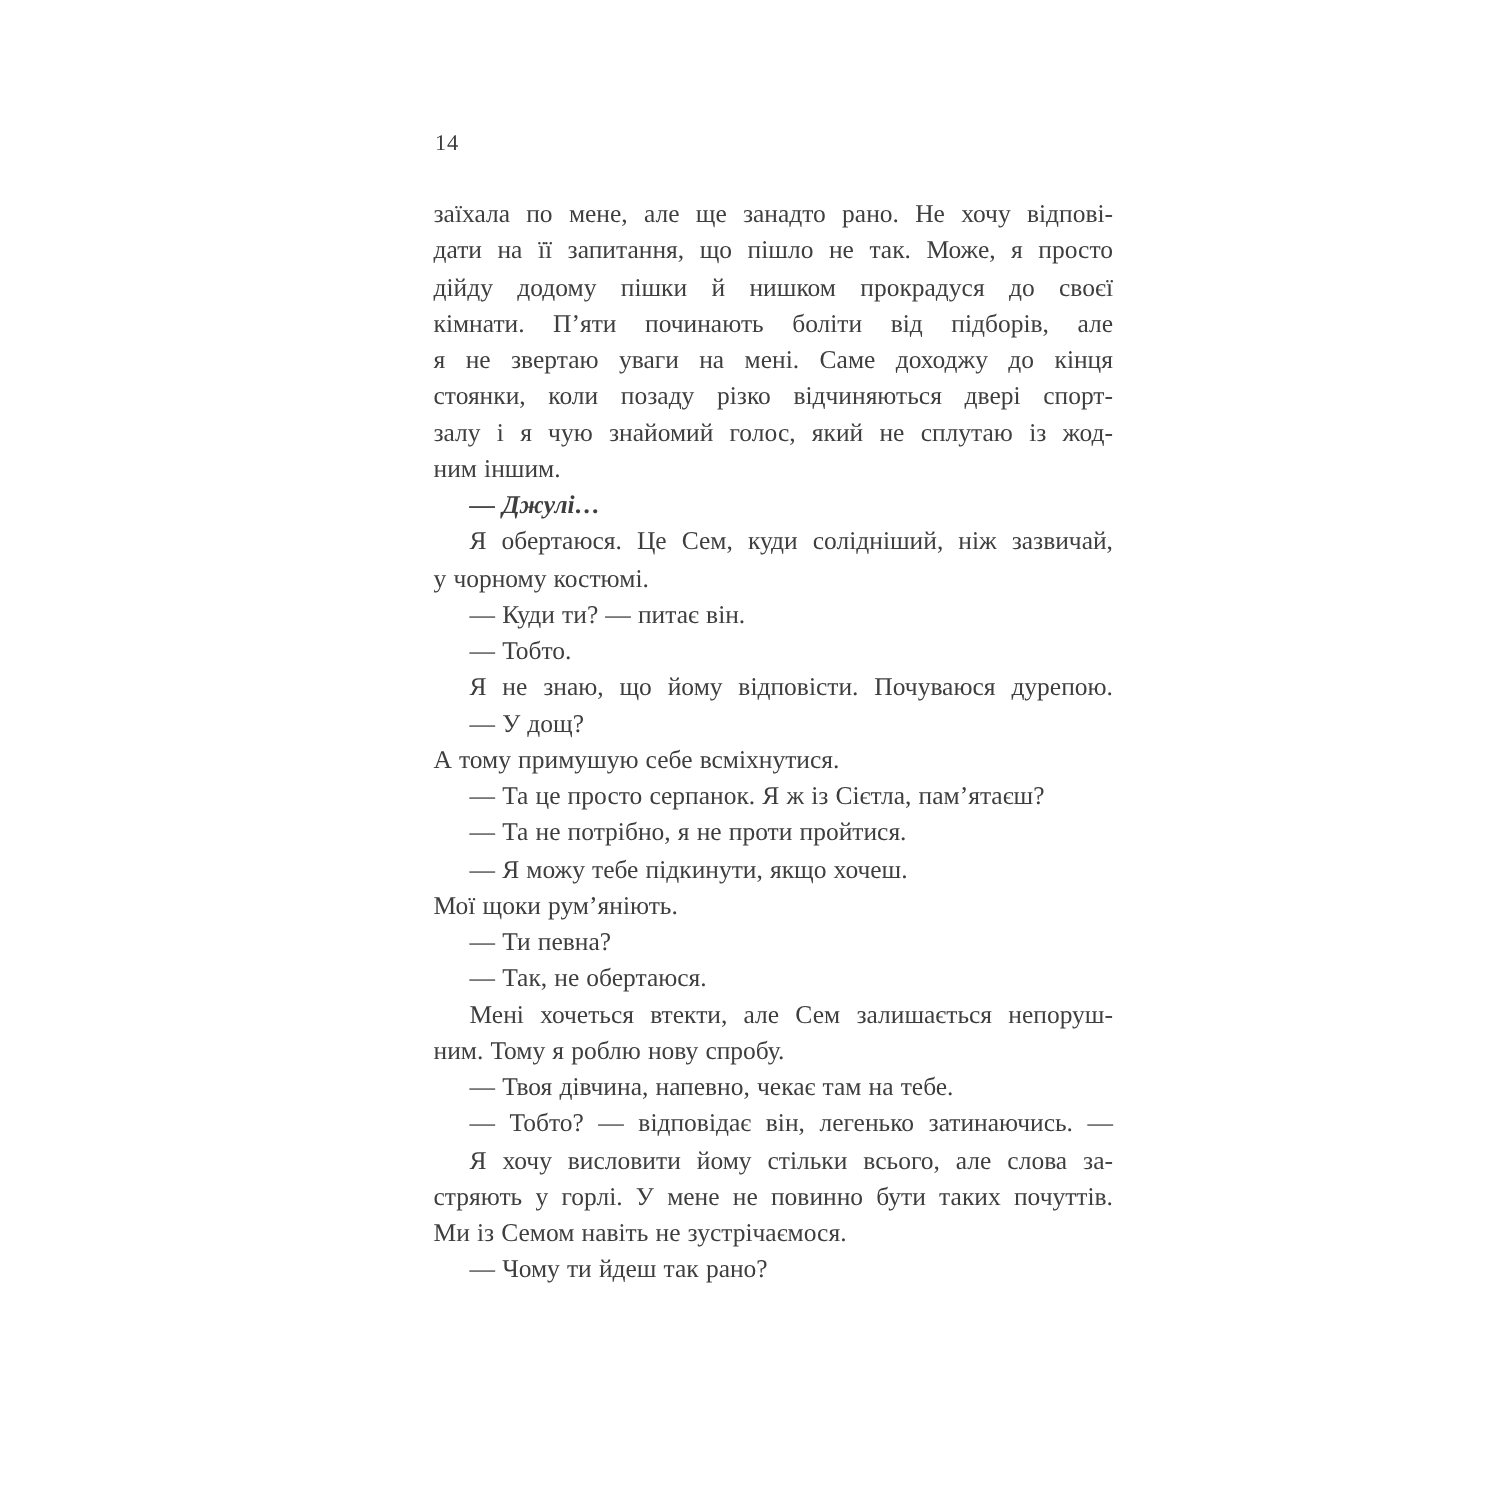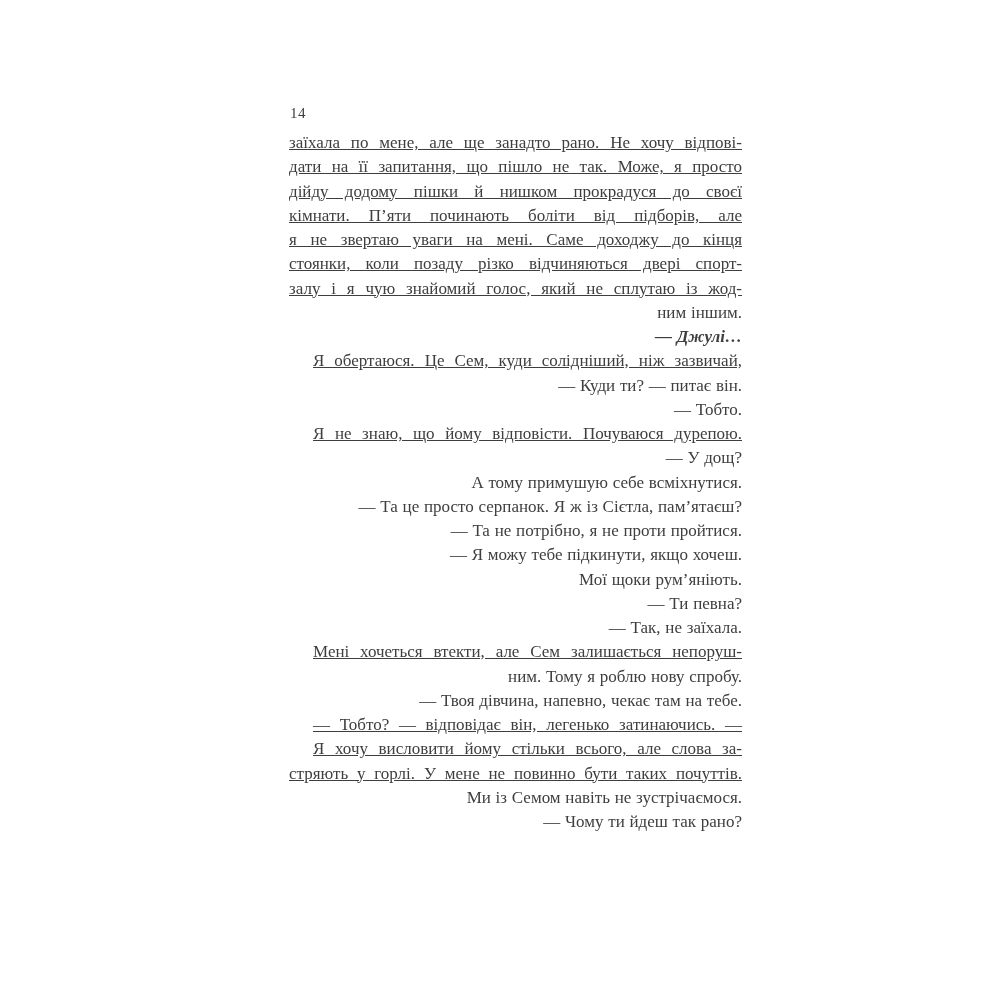--- a/index.html
+++ b/index.html
@@ -11,44 +11,43 @@
     position: relative;
     width: 1000px;
     height: 1000px;
     background: #ffffff;
     overflow: hidden;
     font-family: "Liberation Serif", "DejaVu Serif", serif;
   }
   .page-number {
     position: absolute;
     left: 290px;
-    top: 106px;
+    top: 89px;
     font-size: 15px;
     line-height: 15px;
     color: #3e3e3e;
     letter-spacing: 0.5px;
   }
   .text-block {
     position: absolute;
     left: 289px;
     top: 131px;
     width: 453px;
     color: #3e3e3e;
   }
   .line {
     font-size: 17px;
     line-height: 24.25px;
     height: 24.25px;
-    text-align: right;
+    text-align: left;
     word-spacing: 0.5px;
   }
   .line.j {
     text-align: justify;
     text-align-last: justify;
-    text-decoration: underline;
   }
   .line.in {
     text-indent: 24px;
   }
   .line.it {
     font-style: italic;
     font-weight: bold;
   }
 </style>
 </head>
@@ -60,31 +59,32 @@
       <div class="line j">заїхала по мене, але ще занадто рано. Не хочу відпові-</div>
       <div class="line j">дати на її запитання, що пішло не так. Може, я просто</div>
       <div class="line j">дійду додому пішки й нишком прокрадуся до своєї</div>
       <div class="line j">кімнати. П’яти починають боліти від підборів, але</div>
       <div class="line j">я не звертаю уваги на мені. Саме доходжу до кінця</div>
       <div class="line j">стоянки, коли позаду різко відчиняються двері спорт-</div>
       <div class="line j">залу і я чую знайомий голос, який не сплутаю із жод-</div>
       <div class="line">ним іншим.</div>
       <div class="line in it">— Джулі…</div>
       <div class="line j in">Я обертаюся. Це Сем, куди солідніший, ніж зазвичай,</div>
+      <div class="line">у чорному костюмі.</div>
       <div class="line in">— Куди ти? — питає він.</div>
       <div class="line in">— Тобто.</div>
       <div class="line j in">Я не знаю, що йому відповісти. Почуваюся дурепою.</div>
       <div class="line in">— У дощ?</div>
       <div class="line">А тому примушую себе всміхнутися.</div>
       <div class="line in">— Та це просто серпанок. Я ж із Сієтла, пам’ятаєш?</div>
       <div class="line in">— Та не потрібно, я не проти пройтися.</div>
       <div class="line in">— Я можу тебе підкинути, якщо хочеш.</div>
       <div class="line">Мої щоки рум’яніють.</div>
       <div class="line in">— Ти певна?</div>
-      <div class="line in">— Так, не заїхала.</div>
+      <div class="line in">— Так, не обертаюся.</div>
       <div class="line j in">Мені хочеться втекти, але Сем залишається непоруш-</div>
       <div class="line">ним. Тому я роблю нову спробу.</div>
       <div class="line in">— Твоя дівчина, напевно, чекає там на тебе.</div>
       <div class="line j in">— Тобто? — відповідає він, легенько затинаючись. —</div>
       <div class="line j in">Я хочу висловити йому стільки всього, але слова за-</div>
       <div class="line j">стряють у горлі. У мене не повинно бути таких почуттів.</div>
       <div class="line">Ми із Семом навіть не зустрічаємося.</div>
       <div class="line in">— Чому ти йдеш так рано?</div>
     </div>
 </div>

